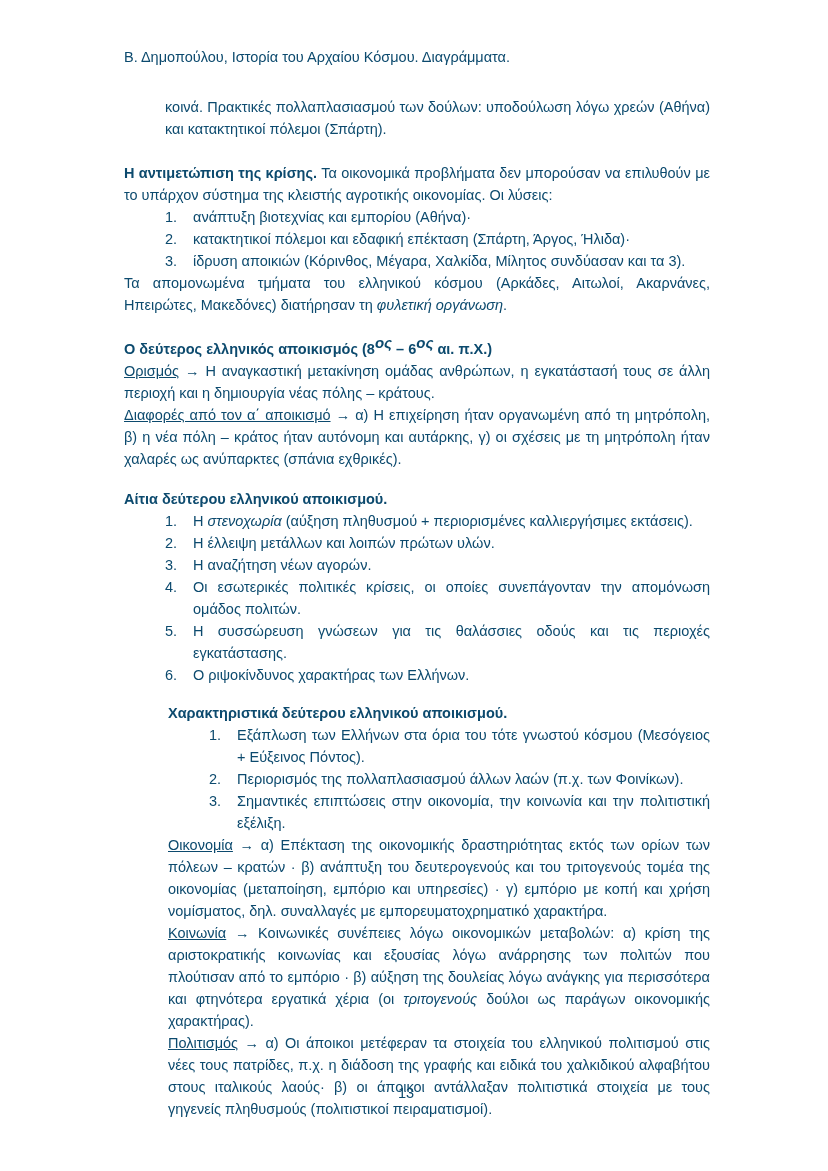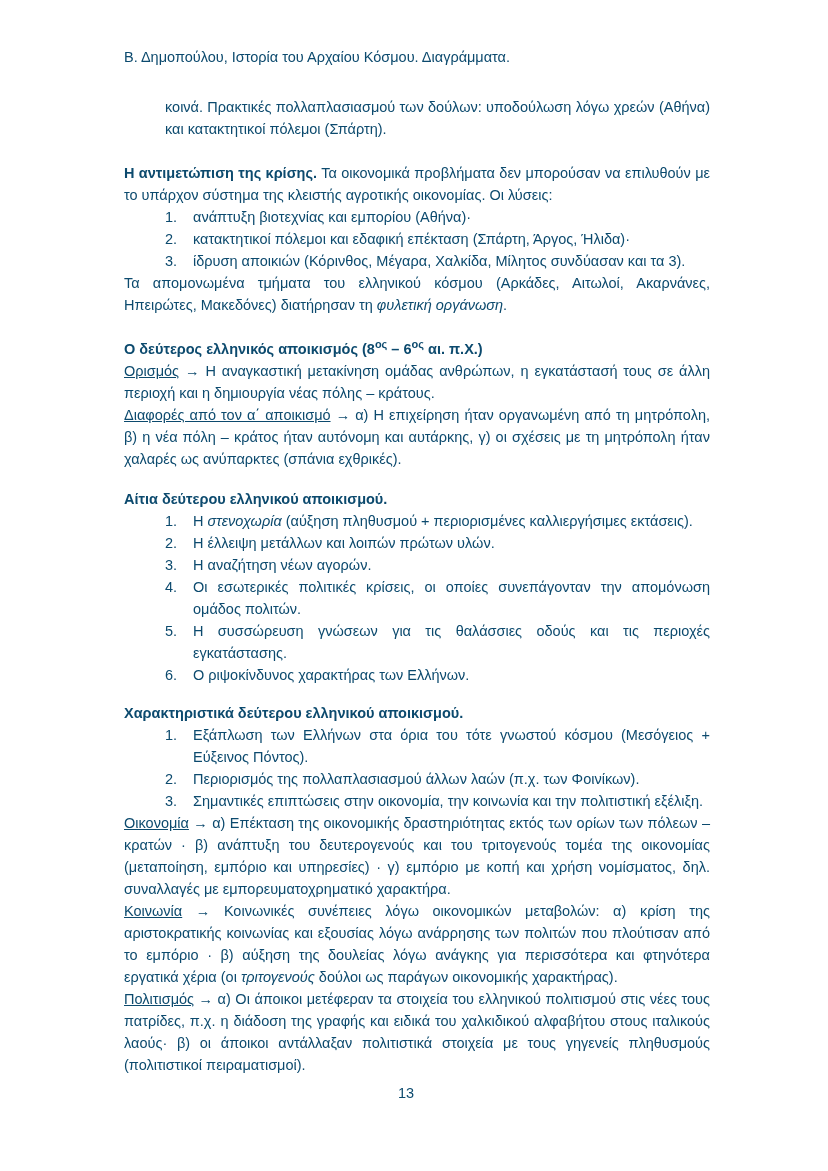--- a/index.html
+++ b/index.html
@@ -24,28 +24,29 @@
     top: 46px;
     width: 586px;
   }
   p { margin: 0; }
   .just { text-align: justify; }
   .indent { margin-left: 41px; }
   .mt-para   { margin-top: 28px; }
   .mt-block  { margin-top: 22px; }
   .mt-sect   { margin-top: 22px; }
   .mt-sect2  { margin-top: 18px; }
-  .mt-sect3  { margin-top: 16px; }
+  .mt-sect3  { margin-top: 16px; margin-left: 44px; }
   b, .bold { font-weight: bold; }
   i, .ital { font-style: italic; }
   .ul { text-decoration: underline; }
   .sup {
     vertical-align: super;
-    font-size: 11px;
+    font-size: 15px;
     line-height: 0;
+    font-style: italic;
   }
   .li {
     position: relative;
     padding-left: 69px;
     text-align: justify;
   }
   .li .num {
     position: absolute;
     left: 41px;
     top: 0;

